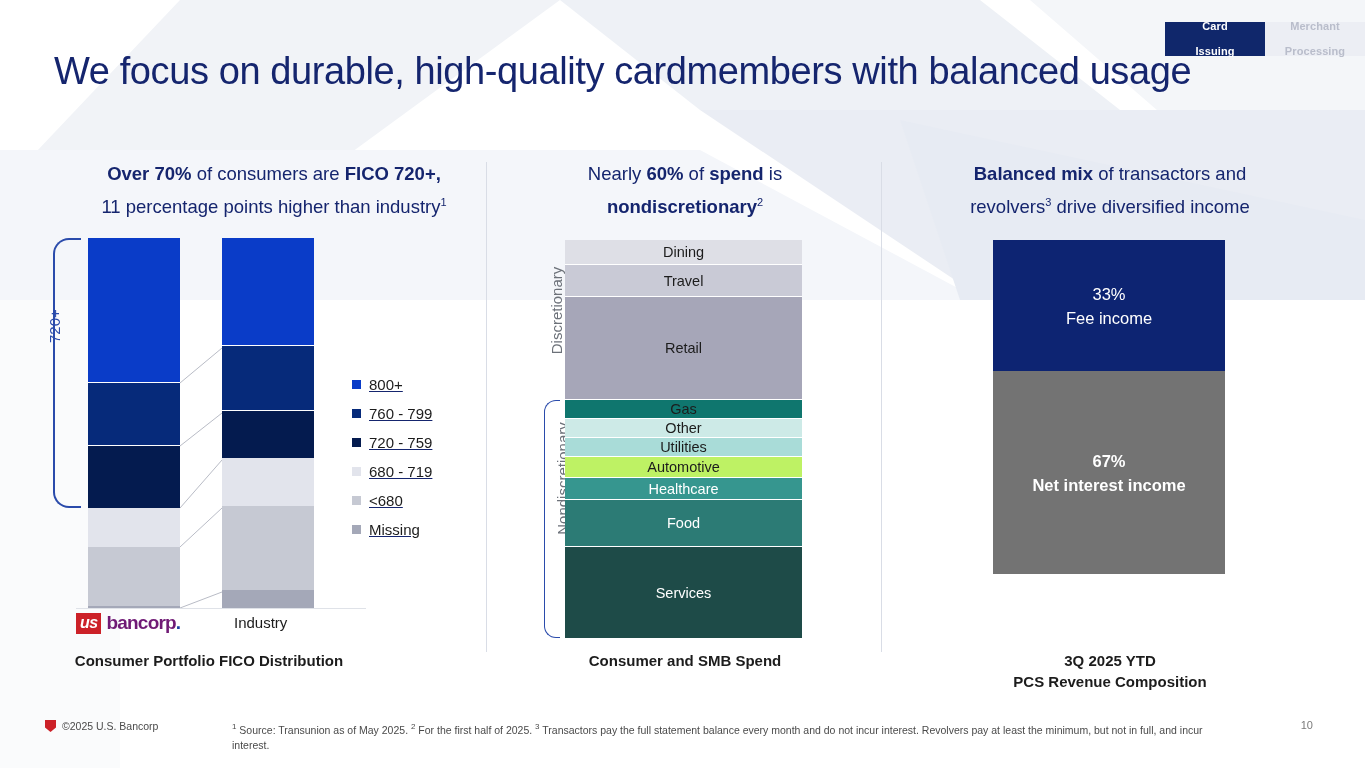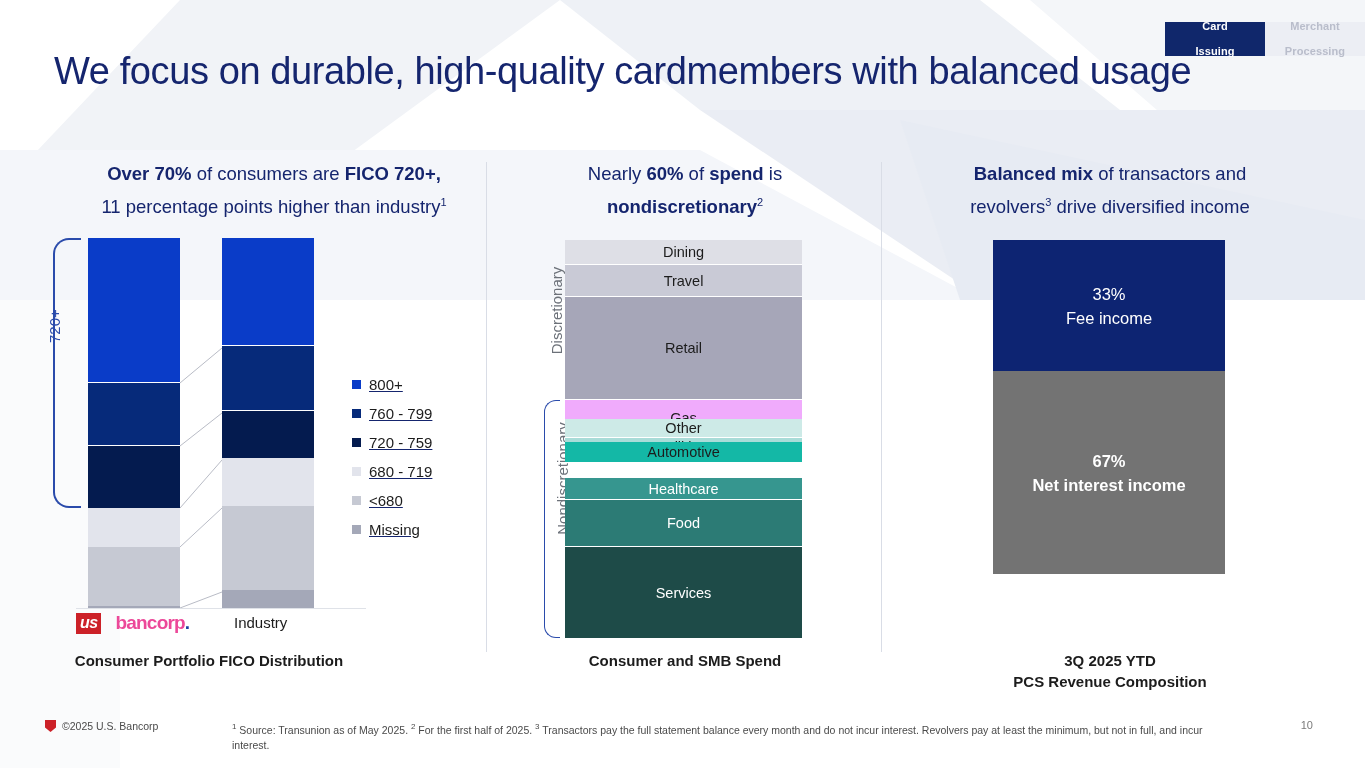--- a/index.html
+++ b/index.html
@@ -84,22 +84,22 @@
   .axis-labels { position: absolute; left: 54px; top: 612px; width: 330px; height: 30px; }
   .usb-logo {
     position: absolute; left: 22px; top: 0px;
     display: flex; align-items: center; height: 22px;
   }
   .usb-mark {
     background: #cc2128; color: #ffffff; font-weight: 800; font-size: 16px;
     padding: 1px 4px 2px 4px; letter-spacing: -0.6px; font-style: italic;
   }
   .usb-word {
-    color: #ec4899; font-weight: 800; font-size: 19px; letter-spacing: -0.8px;
-    margin-left: 14px;
+    color: #701a75; font-weight: 800; font-size: 19px; letter-spacing: -0.8px;
+    margin-left: 5px;
   }
   .usb-dot { color: #1b3fa0; font-weight: 800; font-size: 19px; }
   .ind-label {
     position: absolute; left: 180px; top: 2px;
     font-size: 15px; color: #1c1c1c;
   }
 
   
   .legend { position: absolute; left: 352px; top: 370px; z-index: 5; }
   .legend-row { display: flex; align-items: center; height: 29px; text-decoration: underline; }
@@ -281,24 +281,24 @@
 
 <div class="spend-chart">
   <div class="vcat" style="left:-24px; top:62px; width:120px; text-align:center;">Discretionary</div>
   <div class="vcat" style="left:-38px; top:230px; width:160px; text-align:center;">Nondiscretionary</div>
   <div class="spend-bracket" style="left:24px; top:160px; height:238px;"></div>
 
   <div class="spend-bar">
     <div class="spend-seg" style="top:0px;   height:25px;  background:#dedfe6; color:#1c1c1c;">Dining</div>
     <div class="spend-seg" style="top:25px;  height:32px;  background:#c9cad6; color:#1c1c1c;">Travel</div>
     <div class="spend-seg" style="top:57px;  height:103px; background:#a6a6b8; color:#1c1c1c;">Retail</div>
-    <div class="spend-seg" style="top:160px; height:36px;  background:#f0abfc; color:#1c1c1c;">Gas</div>
+    <div class="spend-seg" style="top:160px; height:19px;  background:#0f766e; color:#1c1c1c;">Gas</div>
     <div class="spend-seg" style="top:179px; height:19px;  background:#cdeae7; color:#1c1c1c;">Other</div>
     <div class="spend-seg" style="top:198px; height:19px;  background:#a9dcd8; color:#1c1c1c;">Utilities</div>
-    <div class="spend-seg" style="top:202px; height:21px;  background:#14b8a6; color:#1c1c1c;">Automotive</div>
+    <div class="spend-seg" style="top:217px; height:21px;  background:#bef264; color:#1c1c1c;">Automotive</div>
     <div class="spend-seg" style="top:238px; height:22px;  background:#36968f; color:#ffffff;">Healthcare</div>
     <div class="spend-seg" style="top:260px; height:47px;  background:#2c7b75; color:#ffffff;">Food</div>
     <div class="spend-seg" style="top:307px; height:91px;  background:#1e4b48; color:#ffffff; border-bottom:none;">Services</div>
   </div>
 </div>
 
 <div class="caption cap-mid">Consumer and SMB Spend</div>
 
 <div class="col col-right">
   <div class="col-head">

